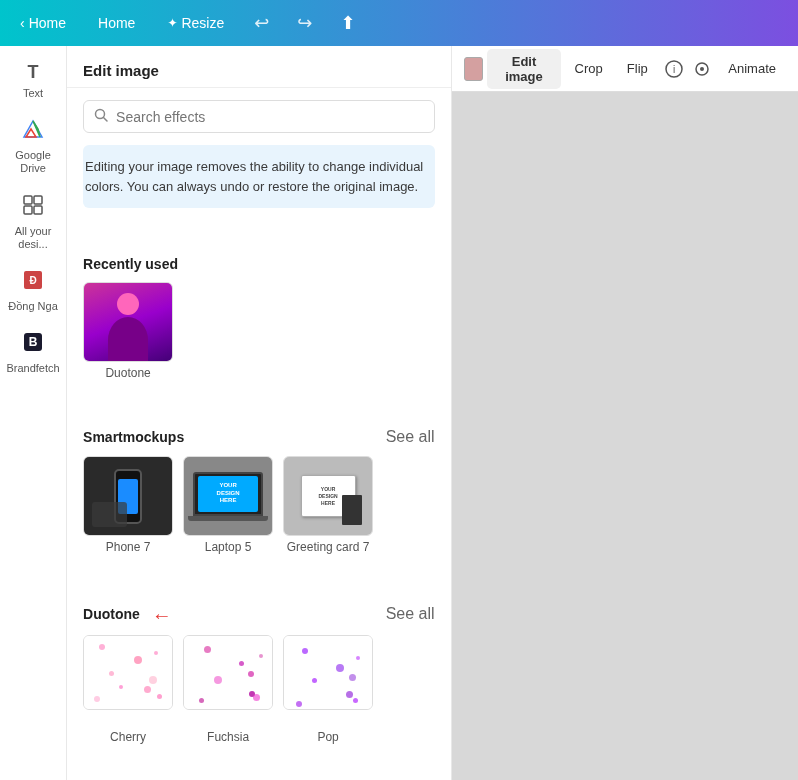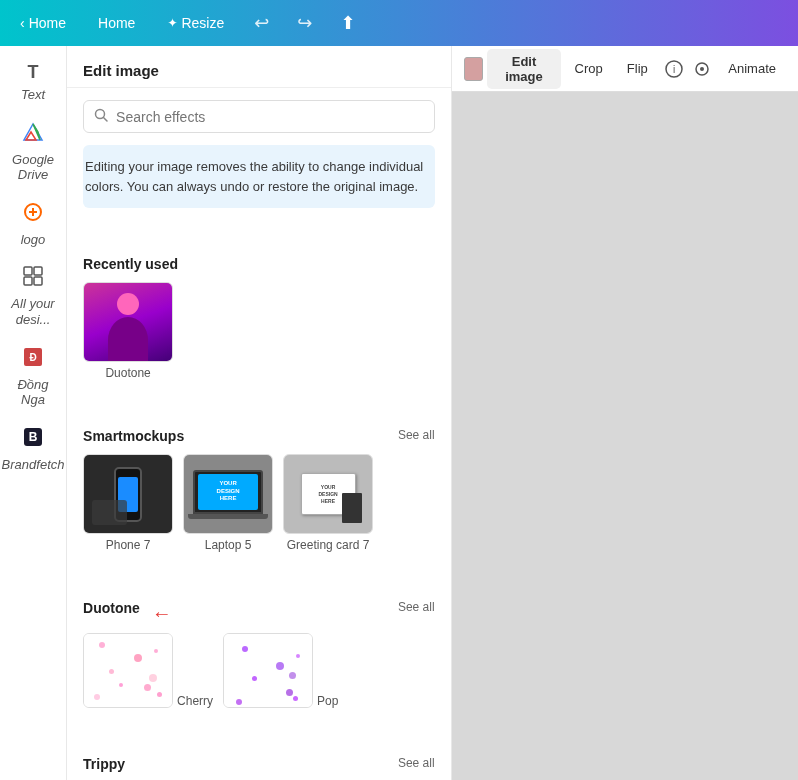--- a/index.html
+++ b/index.html
@@ -65,25 +65,24 @@
       align-items: center;
       justify-content: center;
       width: 64px;
       padding: 8px 4px;
       cursor: pointer;
       border-radius: 6px;
       gap: 4px;
     }
     .sidebar-item .icon { font-size: 20px; color: #555; }
     .sidebar-item .label {
-      font-size: 13px;
+      font-size: 11px;
       color: #555;
       text-align: center;
       line-height: 1.2;
-      font-style: italic;
     }
 
     
     .panel {
       width: 390px;
       background: white;
       border-right: 1px solid #e8e8e8;
       display: flex;
       flex-direction: column;
       overflow: hidden;
@@ -134,26 +133,26 @@
       margin-bottom: 16px;
     }
 
     
     .section-title {
       font-size: 14px;
       font-weight: 700;
       color: #222;
       margin-bottom: 10px;
       display: flex;
-      align-items: flex-start;
+      align-items: center;
       gap: 8px;
       margin-top: 48px;
     }
     .see-all {
-      font-size: 12px;
+      font-size: 16px;
       color: #666;
       cursor: pointer;
       margin-left: auto;
       font-weight: 400;
     }
 
     
     .effect-grid {
       display: flex;
       gap: 10px;
@@ -182,22 +181,23 @@
     }
 
     
     .duotone-small-grid {
       display: flex;
       gap: 10px;
       margin-bottom: 8px;
     }
     .duotone-small-item {
       display: flex;
-      align-items: flex-end;
-      gap: 4px;
+      flex-direction: column;
+      align-items: center;
+      gap: 20px;
       cursor: pointer;
     }
     .duotone-small-thumb {
       width: 90px;
       height: 75px;
       border-radius: 6px;
       overflow: hidden;
       border: 1px solid #ddd;
       background: white;
       position: relative;
@@ -302,29 +302,20 @@
           <polygon points="11,3 20,19 2,19" fill="none" stroke="#4285f4" stroke-width="1.5"></polygon>
           <polygon points="4,19 14,19 9,11" fill="none" stroke="#ea4335" stroke-width="1.5"></polygon>
           <polygon points="18,19 11,3 16,11" fill="none" stroke="#34a853" stroke-width="1.5"></polygon>
         </svg>
       </span>
       <span class="label">Google Drive</span>
     </div>
     <div class="sidebar-item">
       <span class="icon">
         <svg width="22" height="22" viewBox="0 0 22 22" fill="none">
-          <circle cx="11" cy="11" r="8" stroke="#ff6600" stroke-width="2"></circle>
-          <path d="M7 11 h8 M11 7 v8" stroke="#ff6600" stroke-width="2"></path>
-        </svg>
-      </span>
-      <span class="label">logo</span>
-    </div>
-    <div class="sidebar-item">
-      <span class="icon">
-        <svg width="22" height="22" viewBox="0 0 22 22" fill="none">
           <rect x="2" y="2" width="8" height="8" rx="1" stroke="#555" stroke-width="1.5"></rect>
           <rect x="12" y="2" width="8" height="8" rx="1" stroke="#555" stroke-width="1.5"></rect>
           <rect x="2" y="12" width="8" height="8" rx="1" stroke="#555" stroke-width="1.5"></rect>
           <rect x="12" y="12" width="8" height="8" rx="1" stroke="#555" stroke-width="1.5"></rect>
         </svg>
       </span>
       <span class="label">All your desi...</span>
     </div>
     <div class="sidebar-item">
       <span class="icon">
@@ -450,20 +441,35 @@
               <div style="position:absolute;top:15px;left:70px;width:4px;height:4px;border-radius:50%;background:#ff99cc;opacity:0.8;"></div>
               <div style="position:absolute;top:60px;left:10px;width:6px;height:6px;border-radius:50%;background:#ffaad0;opacity:0.6;"></div>
               <div style="position:absolute;bottom:10px;right:10px;width:5px;height:5px;border-radius:50%;background:#ff77bb;opacity:0.7;"></div>
               <div style="position:absolute;top:40px;right:15px;width:8px;height:8px;border-radius:50%;background:#ffccdd;opacity:0.9;"></div>
               <div style="position:absolute;bottom:20px;left:35px;width:4px;height:4px;border-radius:50%;background:#ff88cc;opacity:0.8;"></div>
             </div>
           </div>
           <span class="effect-label">Cherry</span>
         </div>
 
+        <div class="duotone-small-item">
+          <div class="duotone-small-thumb">
+            <div style="width:100%;height:100%;background:white;position:relative;overflow:hidden;">
+              <div style="position:absolute;top:10px;left:20px;width:7px;height:7px;border-radius:50%;background:#dd44aa;opacity:0.7;"></div>
+              <div style="position:absolute;top:25px;left:55px;width:5px;height:5px;border-radius:50%;background:#cc33bb;opacity:0.8;"></div>
+              <div style="position:absolute;top:40px;left:30px;width:8px;height:8px;border-radius:50%;background:#ee55cc;opacity:0.6;"></div>
+              <div style="position:absolute;top:55px;left:65px;width:6px;height:6px;border-radius:50%;background:#bb22aa;opacity:0.9;"></div>
+              <div style="position:absolute;top:18px;left:75px;width:4px;height:4px;border-radius:50%;background:#dd66bb;opacity:0.7;"></div>
+              <div style="position:absolute;top:62px;left:15px;width:5px;height:5px;border-radius:50%;background:#cc44aa;opacity:0.8;"></div>
+              <div style="position:absolute;bottom:8px;right:12px;width:7px;height:7px;border-radius:50%;background:#ee33cc;opacity:0.6;"></div>
+              <div style="position:absolute;top:35px;right:18px;width:6px;height:6px;border-radius:50%;background:#dd55bb;opacity:0.9;"></div>
+            </div>
+          </div>
+          <span class="effect-label">Fuchsia</span>
+        </div>
 
         <div class="duotone-small-item">
           <div class="duotone-small-thumb">
             <div style="width:100%;height:100%;background:white;position:relative;overflow:hidden;">
               <div style="position:absolute;top:12px;left:18px;width:6px;height:6px;border-radius:50%;background:#aa44ff;opacity:0.8;"></div>
               <div style="position:absolute;top:28px;left:52px;width:8px;height:8px;border-radius:50%;background:#8822ee;opacity:0.6;"></div>
               <div style="position:absolute;top:42px;left:28px;width:5px;height:5px;border-radius:50%;background:#bb55ff;opacity:0.9;"></div>
               <div style="position:absolute;top:55px;left:62px;width:7px;height:7px;border-radius:50%;background:#9933dd;opacity:0.7;"></div>
               <div style="position:absolute;top:20px;left:72px;width:4px;height:4px;border-radius:50%;background:#cc66ff;opacity:0.8;"></div>
               <div style="position:absolute;top:65px;left:12px;width:6px;height:6px;border-radius:50%;background:#aa33ee;opacity:0.7;"></div>

